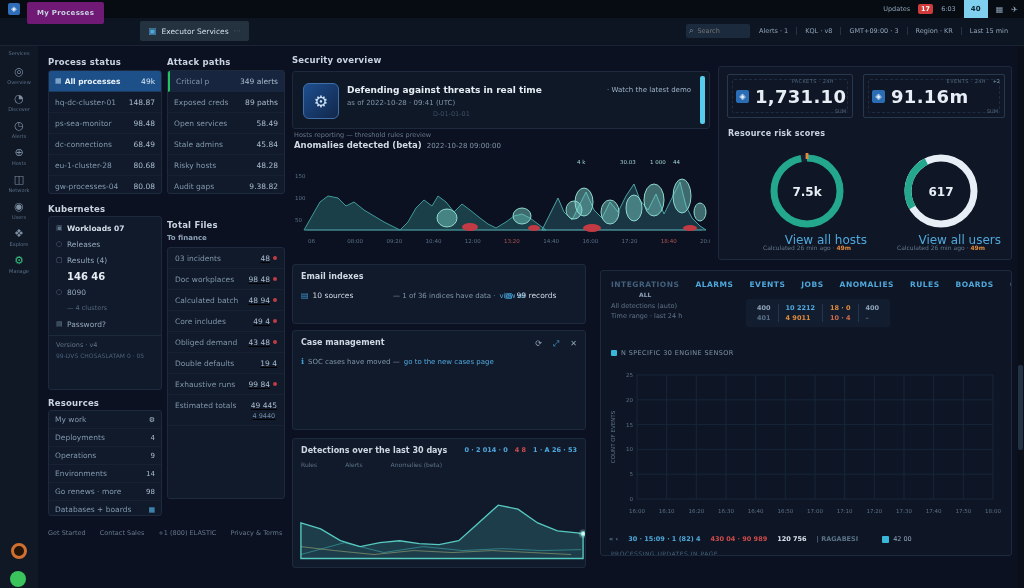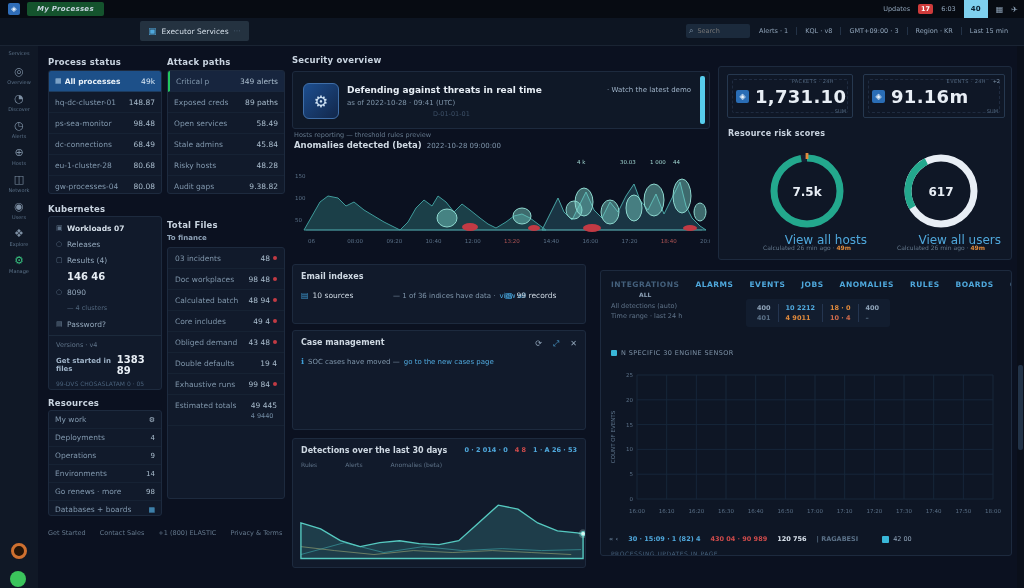--- a/index.html
+++ b/index.html
@@ -5,22 +5,22 @@
   html,body{margin:0;padding:0;}
   body{
     position:relative;width:1024px;height:588px;overflow:hidden;
     background:#0b1120;font-family:"DejaVu Sans","Liberation Sans",sans-serif;
     -webkit-font-smoothing:antialiased;
   }
   
   .bar1{position:absolute;left:0;top:0;width:1024px;height:18px;background:#070b12;z-index:30;}
   .logo{position:absolute;left:8px;top:3px;width:12px;height:12px;border-radius:2px;background:#2f6db8;
         color:#eaf3fb;font-size:7px;line-height:12px;text-align:center;}
-  .t1chip{position:absolute;left:27px;top:2px;height:14px;padding:0 10px;background:#14532d;border-radius:2px;
-        display:flex;align-items:center;font-style:italic;}
+  .t1chip{position:absolute;left:27px;top:2px;height:22px;padding:0 10px;background:#701a75;border-radius:2px;
+        display:flex;align-items:center;}
   .t1title{font-size:7px;font-weight:bold;color:#c8d4e0;letter-spacing:.3px;}
   .b1r{position:absolute;right:6px;top:0;height:18px;display:flex;align-items:center;gap:8px;}
   .b1t{font-size:6.5px;color:#8fa3b8;}
   .badge-red{font-size:6.5px;font-weight:bold;color:#fff;background:#cf3b3b;border-radius:2px;padding:1px 3px;}
   .cyanbtn{width:24px;height:18px;background:#7fd0ee;color:#0a2030;font-size:7px;font-weight:bold;
         display:flex;align-items:center;justify-content:center;}
   .icoS{font-size:8px;color:#8fa3b8;}
   .bar2{position:absolute;left:0;top:18px;width:1024px;height:27px;background:#0d1522;border-bottom:1px solid #1a2433;z-index:29;}
   .tab2{position:absolute;left:140px;top:3px;height:20px;background:#243240;border-radius:2px;
         display:flex;align-items:center;gap:5px;padding:0 8px;}
@@ -67,21 +67,21 @@
   .kitem.big .klb{font-size:10px;font-weight:bold;color:#e6edf4;}
   .kitem.dim .klb{font-size:6.5px;color:#52677e;}
   .kver{padding:5px 7px 2px;font-size:6.5px;color:#5f7389;border-top:1px solid #1c2a3c;margin-top:3px;}
   .ktot{display:flex;justify-content:space-between;align-items:center;padding:3px 7px;}
   .ktl{font-size:7px;font-weight:bold;color:#9fb3c8;}
   .ktv{font-size:10px;font-weight:bold;color:#e8eef5;}
   .kfn{padding:1px 7px;font-size:6px;color:#49607a;}
   
   .frow{display:flex;justify-content:space-between;align-items:flex-start;padding:5.5px 7px;border-bottom:1px solid rgba(28,42,60,.5);font-size:7.5px;cursor:pointer;}
   .frow .fl{color:#7f95aa;}
-  .fvw{text-align:left;}
+  .fvw{text-align:center;text-decoration:underline;}
   .fv{color:#a9bccd;}
   .dot{display:inline-block;width:4px;height:4px;border-radius:50%;background:#c23a44;margin-left:3px;vertical-align:middle;}
   .fv2{display:block;font-size:6.5px;color:#718aa2;margin-top:2px;}
   
   .flinks{position:absolute;left:48px;top:529px;display:flex;gap:14px;}
   .flink{font-size:6.5px;color:#64788c;cursor:pointer;white-space:nowrap;}
   
   .hero-ic{position:absolute;left:10px;top:11px;width:34px;height:34px;border-radius:6px;
         background:linear-gradient(135deg,#1d4e8f,#12274a);border:1px solid #3f6ea8;
         color:#cfe3f5;font-size:16px;display:flex;align-items:center;justify-content:center;}
@@ -295,24 +295,20 @@
       <div class="kitem dim">
       <span class="kic"></span>
       <span class="klb">— 4 clusters</span>
     </div>
       <div class="kitem">
       <span class="kic">▤</span>
       <span class="klb">Password?</span>
     </div>
     </div>
   <div class="kver">Versions · v4</div>
-  <div class="ktot">
-    <span class="ktl">Get started in files</span>
-    <span class="ktv">1383 89</span>
-  </div>
   <div class="kfn">99-DVS CHOSASLATAM 0 · 05</div>
 </div>
 
 <div class="hd" style="left:48px;top:398px">Resources</div>
 <div class="p" style="left:48px;top:410px;width:114px;height:106px">
   <div>
       <div class="lrow" style="height:17px">
       <span class="ll">My work</span>
       <span class="lv" style="font-size:7px">⚙</span>
     </div>

